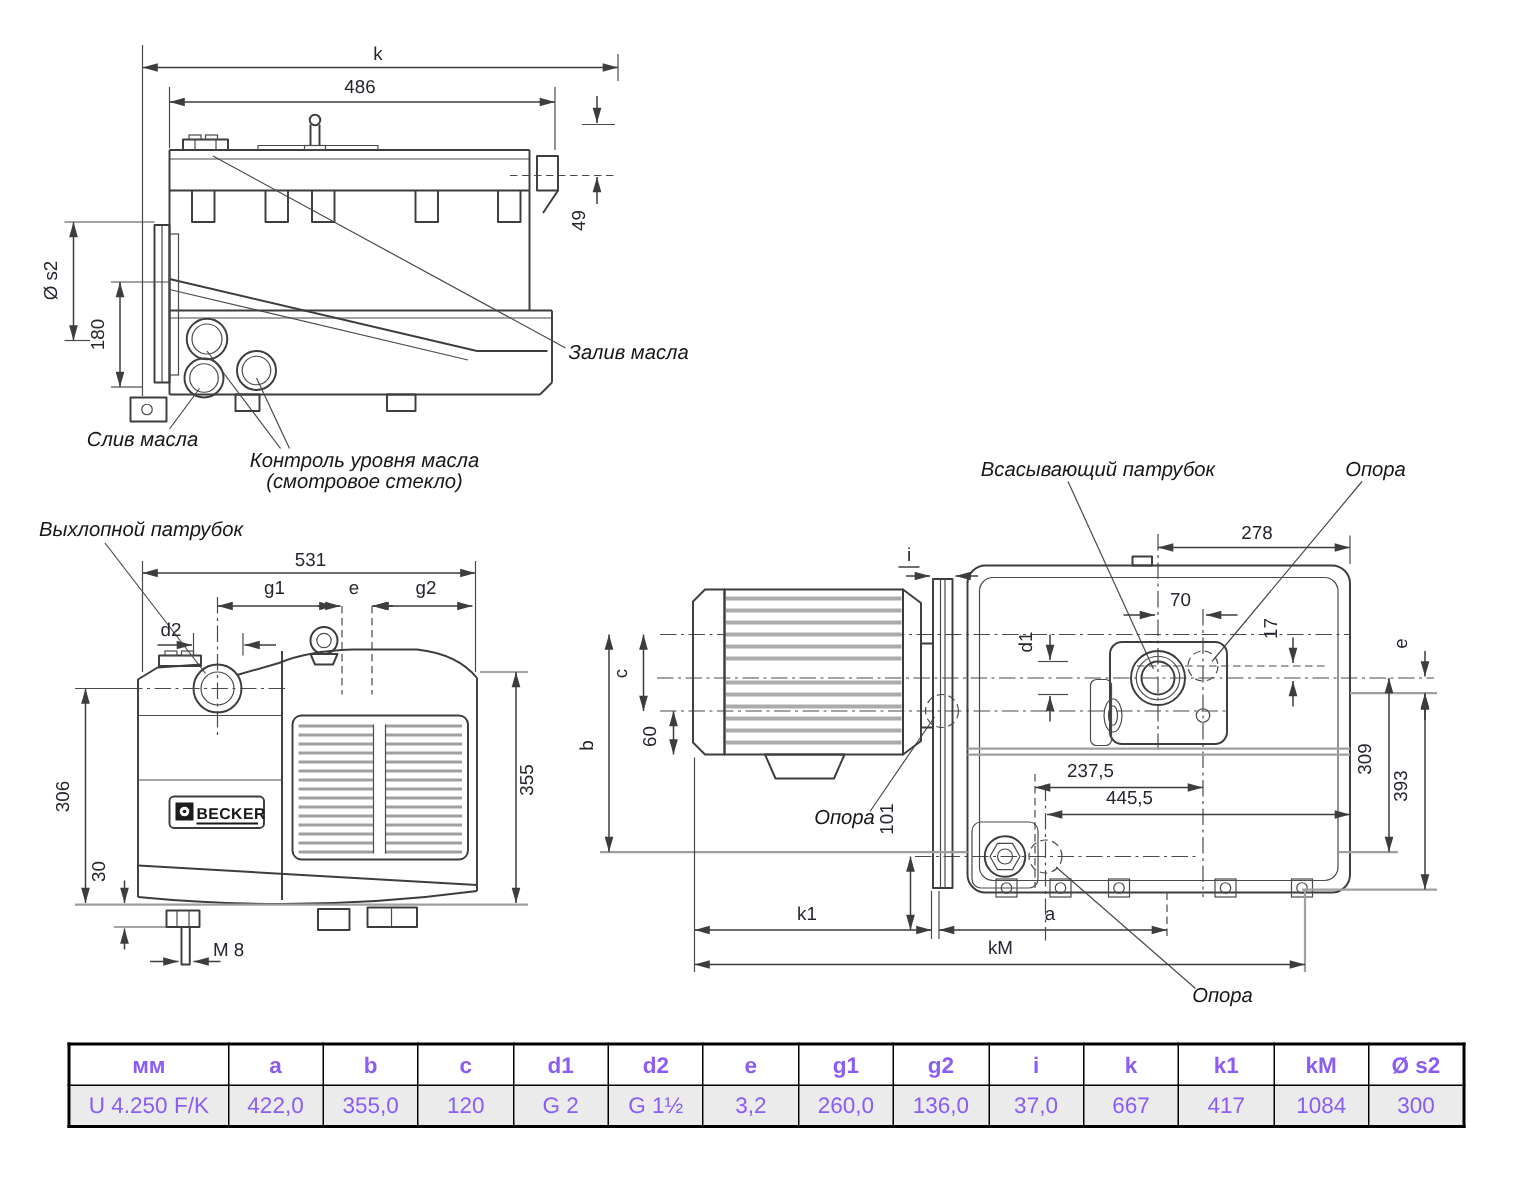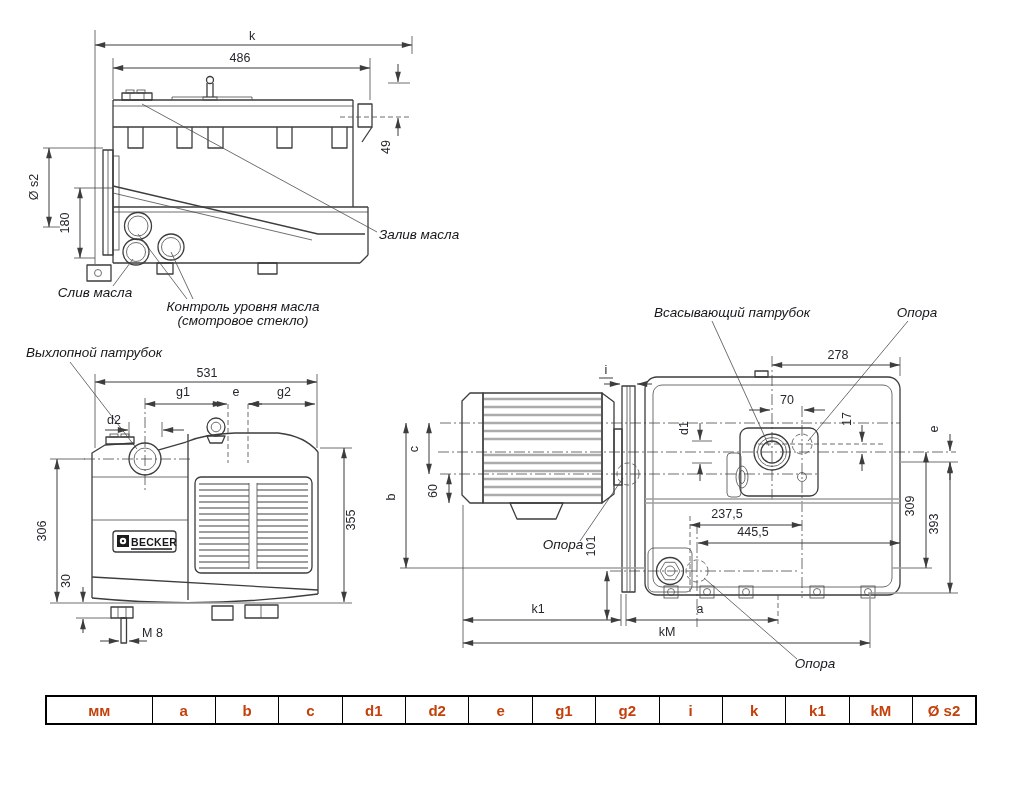--- a/index.html
+++ b/index.html
@@ -14,21 +14,21 @@
   .da{stroke-dasharray:5 3;}
   .g{fill:none;stroke:#9f9f9f;stroke-width:1.5;}
   .fin{fill:none;stroke:#ababab;stroke-width:2.6;}
   .grill{fill:none;stroke:#9f9f9f;stroke-width:2.1;}
   text{font-family:"Liberation Sans",sans-serif;}
   .n{font-size:12.5px;fill:#262630;}
   .i{font-size:13.5px;font-style:italic;fill:#17171b;}
   .bk{font-size:10.5px;font-weight:bold;fill:#17171b;letter-spacing:.3px;}
   
   table.dim{position:absolute;left:45px;top:695px;width:932px;border-collapse:collapse;
-            table-layout:fixed;border:2px solid #000;font-size:15px;color:#c2410c;text-align:center;}
+            table-layout:fixed;border:2px solid #000;font-size:15px;color:#8b5cf6;text-align:center;}
   table.dim td{border:1px solid #000;height:26px;padding:0;overflow:hidden;white-space:nowrap;}
   table.dim tr.hdr td{font-weight:bold;background:#fff;}
   table.dim tr.val td{background:#ebebeb;}
 </style>
 </head>
 <body>
 
 <div class="page">
 
 <svg width="1024" height="690" viewBox="0 0 1024 690">
@@ -437,16 +437,32 @@
       <td>d2</td>
       <td>e</td>
       <td>g1</td>
       <td>g2</td>
       <td>i</td>
       <td>k</td>
       <td>k1</td>
       <td>kM</td>
       <td>Ø s2</td>
     </tr>
+    <tr class="val">
+      <td>U 4.250 F/K</td>
+      <td>422,0</td>
+      <td>355,0</td>
+      <td>120</td>
+      <td>G 2</td>
+      <td>G 1½</td>
+      <td>3,2</td>
+      <td>260,0</td>
+      <td>136,0</td>
+      <td>37,0</td>
+      <td>667</td>
+      <td>417</td>
+      <td>1084</td>
+      <td>300</td>
+    </tr>
   </tbody>
 </table>
 
 </div>
 
 </body></html>

